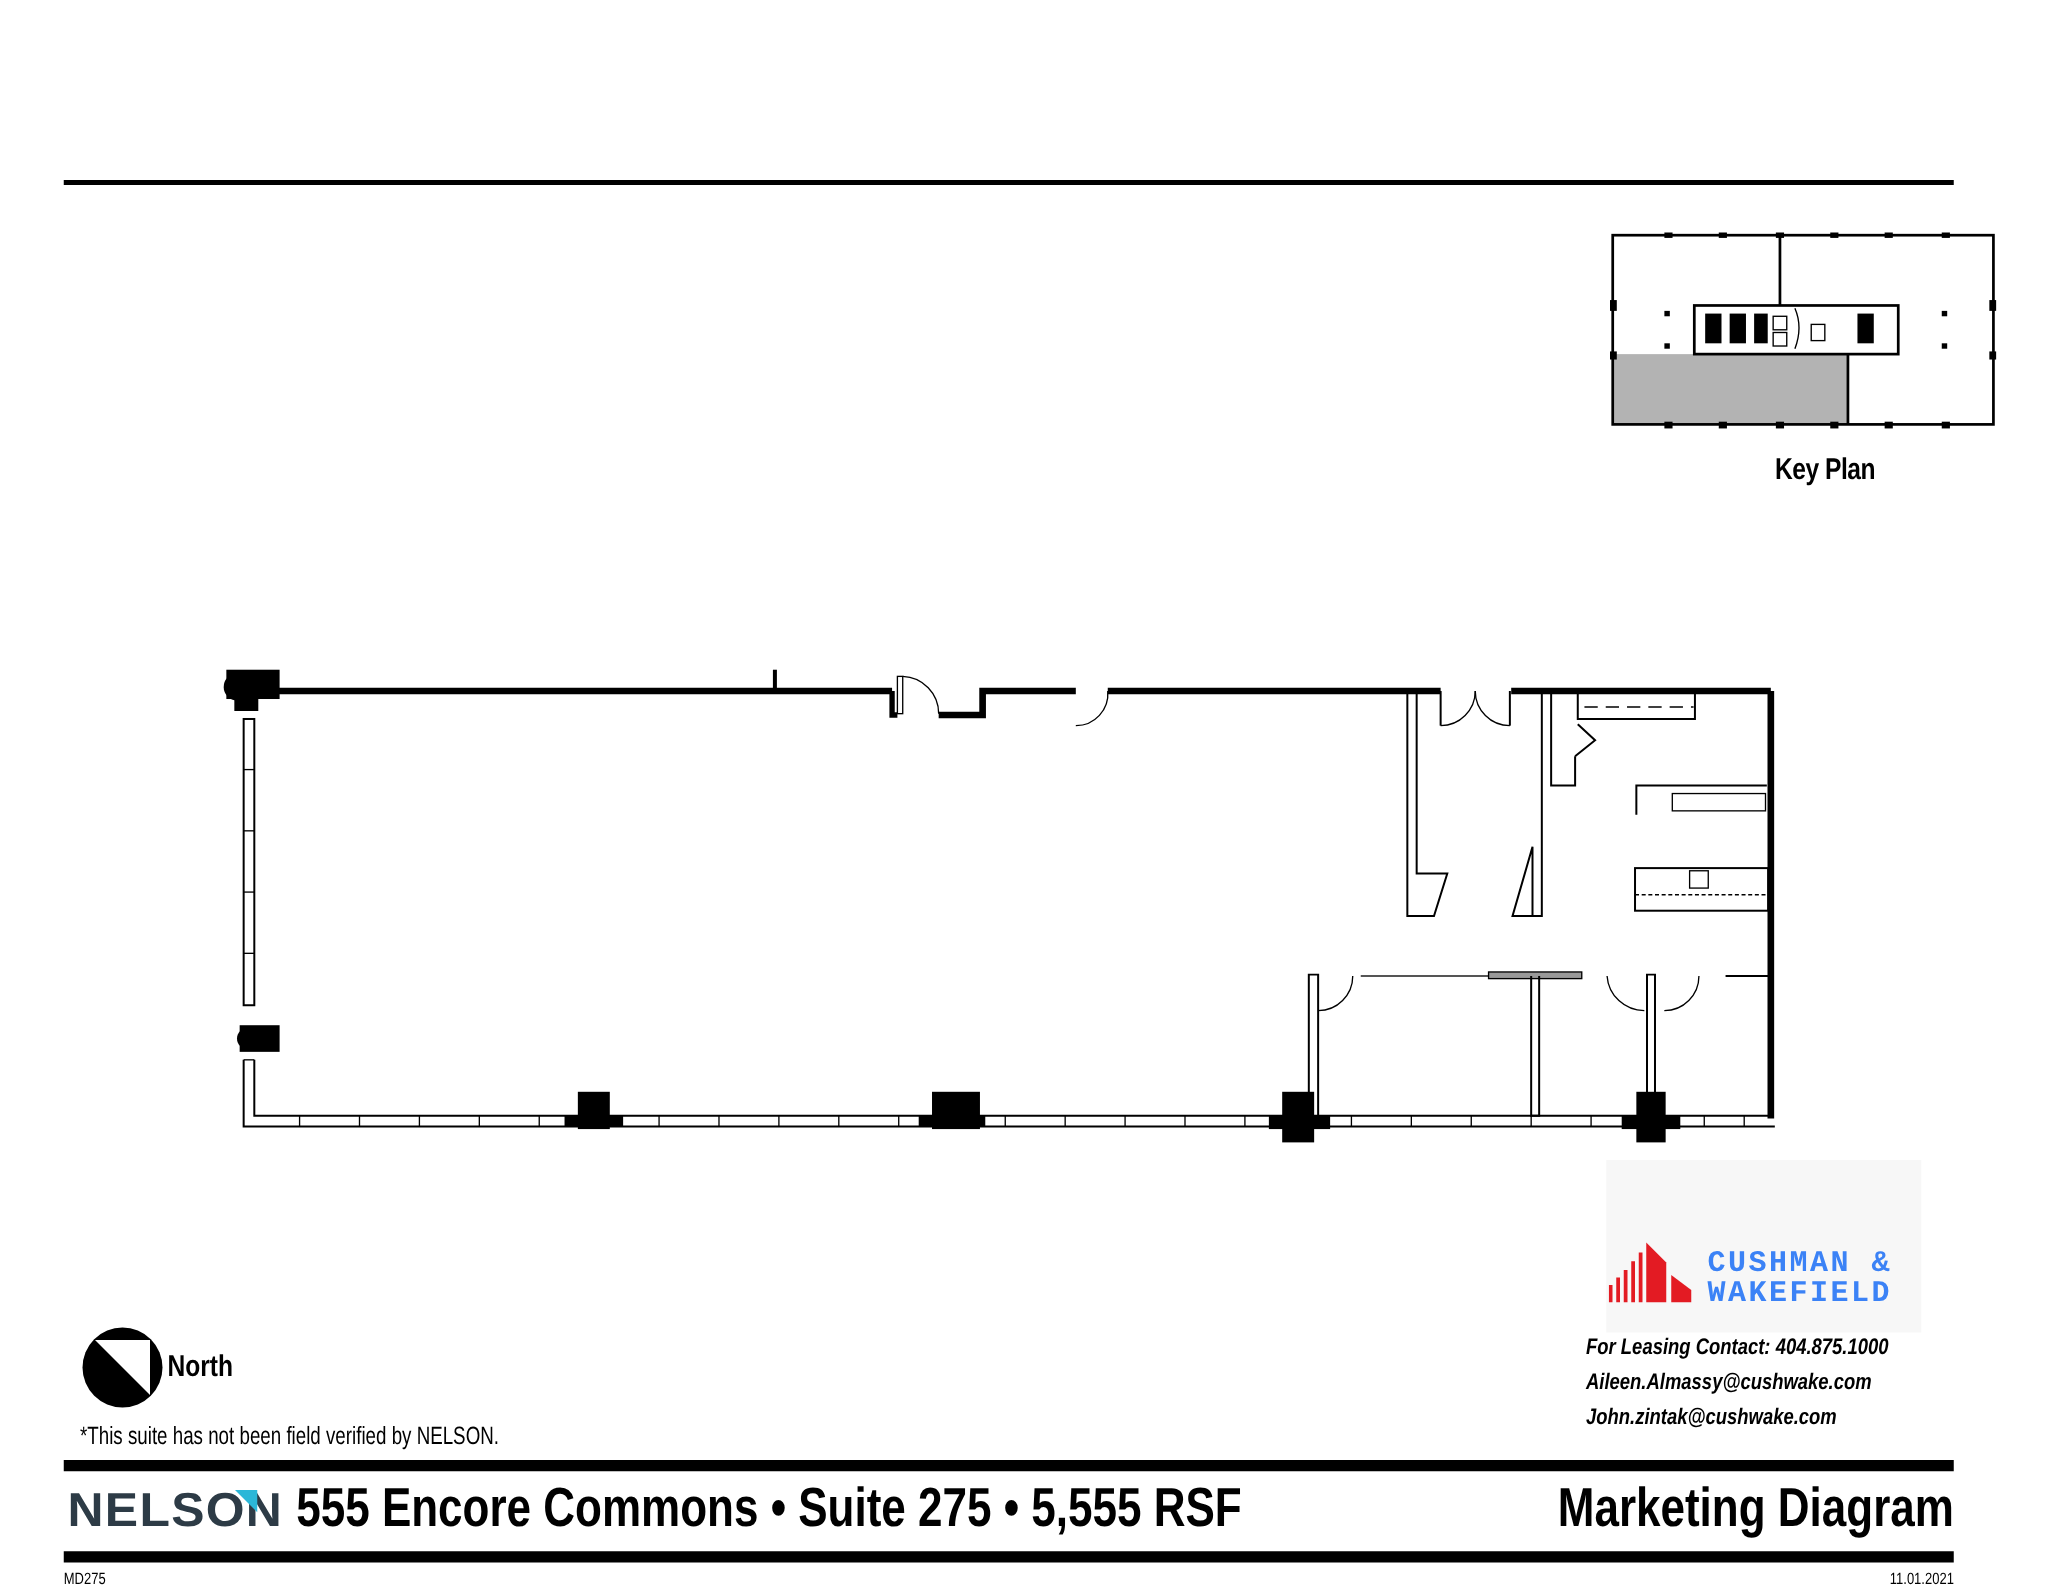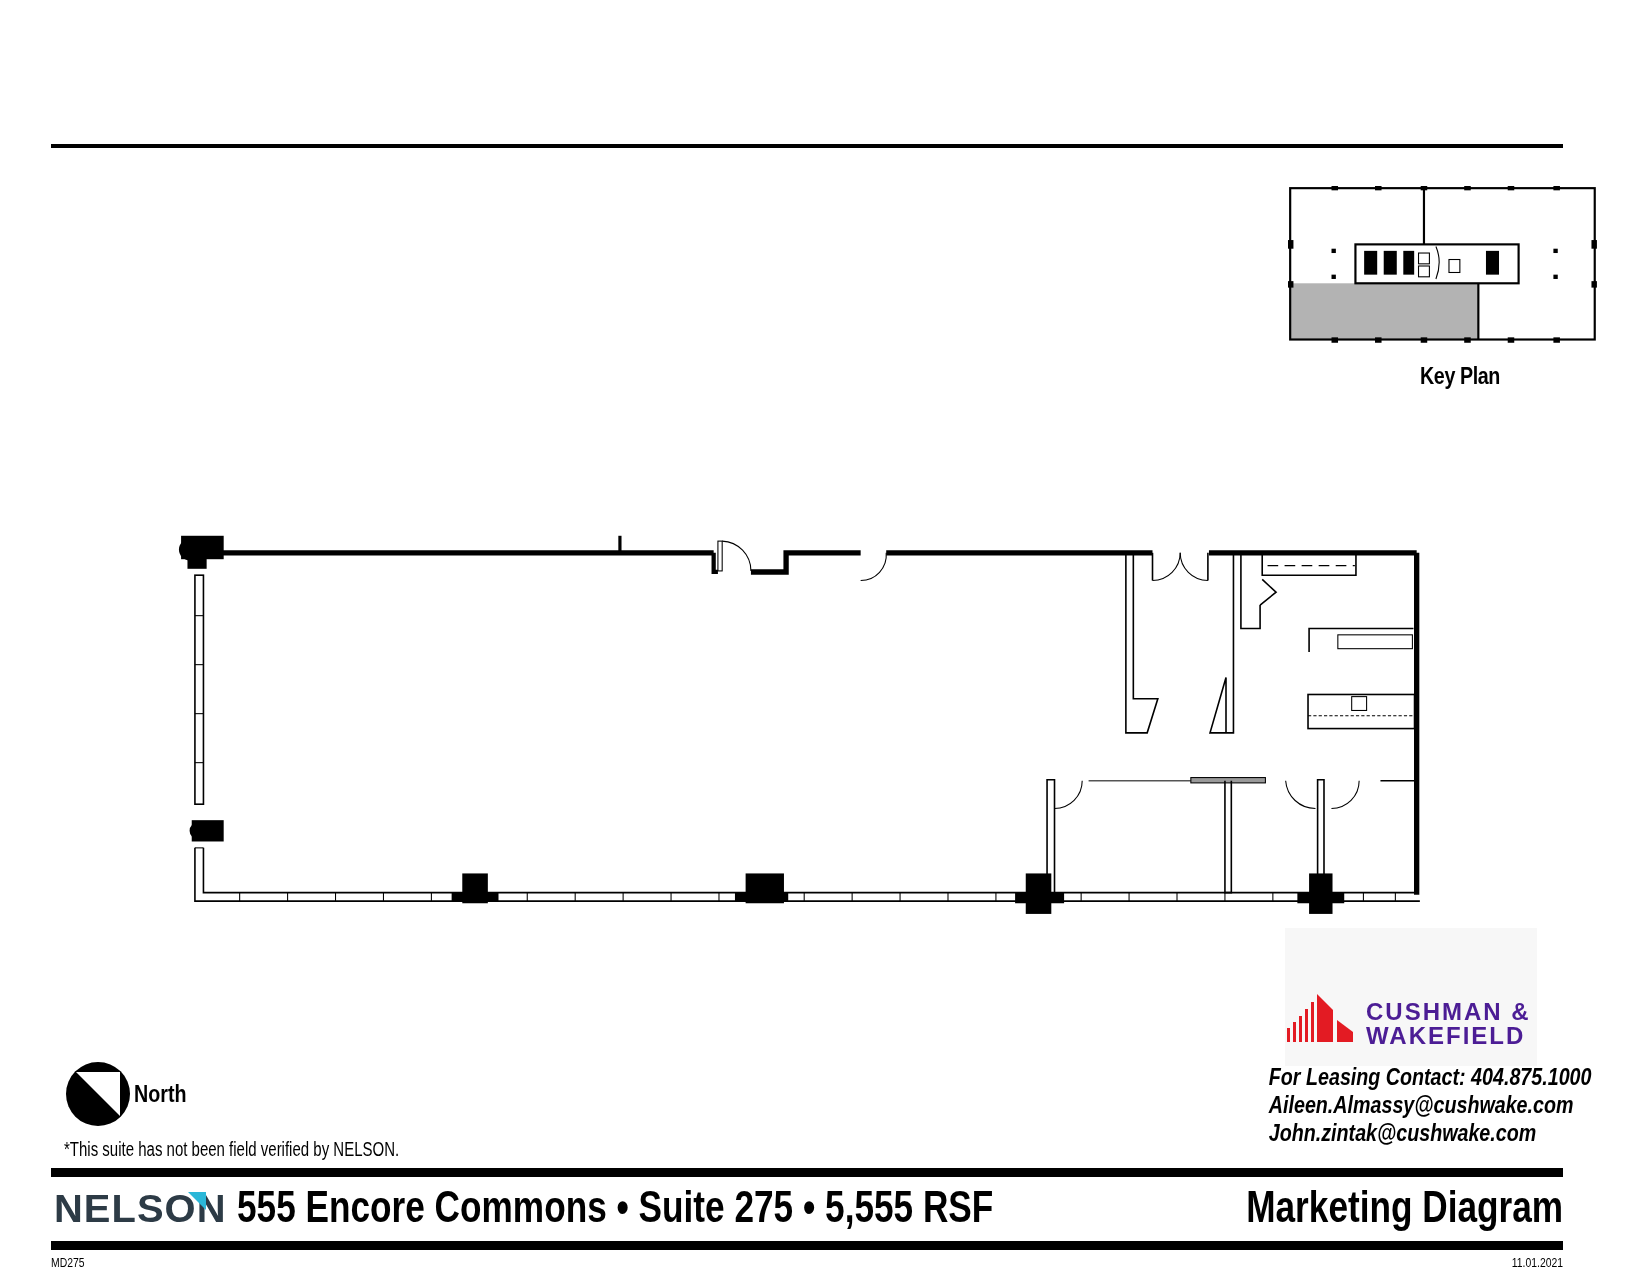--- a/index.html
+++ b/index.html
@@ -19,23 +19,23 @@
 
   #north { position:absolute; left:64px; top:1060px; width:68px; height:68px; }
   #north-label { position:absolute; left:134px; top:1080px; font-weight:bold; font-size:24px;
                  transform:scaleX(0.82); transform-origin:left; }
   #disclaimer { position:absolute; left:64px; top:1138px; font-size:20px;
                 transform:scaleX(0.75); transform-origin:left; white-space:nowrap; }
 
   #cw-box { position:absolute; left:1285px; top:928px; width:252px; height:138px; background:#f7f7f7; }
   #cw-logo { position:absolute; left:1287px; top:992px; width:68px; height:50px; }
   #cw-name { position:absolute; left:1366px; top:1000px; font-size:24px; line-height:24px;
-             color:#4c1d95; font-weight:bold; letter-spacing:2px; }
-  #contact { position:absolute; left:1240px; top:1063px; width:320px; text-align:right;
-             font-weight:bold; font-style:italic; font-size:24px; line-height:28px; }
+             color:#3b82f6; font-weight:bold; letter-spacing:2px;font-family:Liberation Mono, monospace; }
+  #contact { position:absolute; left:1240px; top:1063px; width:320px; text-align:left;
+             font-weight:bold; font-style:italic; font-size:18px; line-height:28px; }
   #contact div { transform:scaleX(0.82); transform-origin:center; white-space:nowrap; }
 
   #nelson-logo { position:absolute; left:54px; top:1188px; font-weight:bold; font-size:38px;
                  color:#2d3b46; letter-spacing:1px; transform:scaleX(1.05); transform-origin:left; }
   #nelson-accent { position:absolute; left:188px; top:1192px; width:18px; height:18px; }
   #title { position:absolute; left:237px; top:1182px; font-weight:bold; font-size:44px;
            white-space:nowrap; transform:scaleX(0.8); transform-origin:left; }
   #doc-type { position:absolute; right:88px; top:1182px; font-weight:bold; font-size:44px;
               white-space:nowrap; transform:scaleX(0.8); transform-origin:right; }
   #doc-code { position:absolute; left:51px; top:1255px; font-size:13px;

